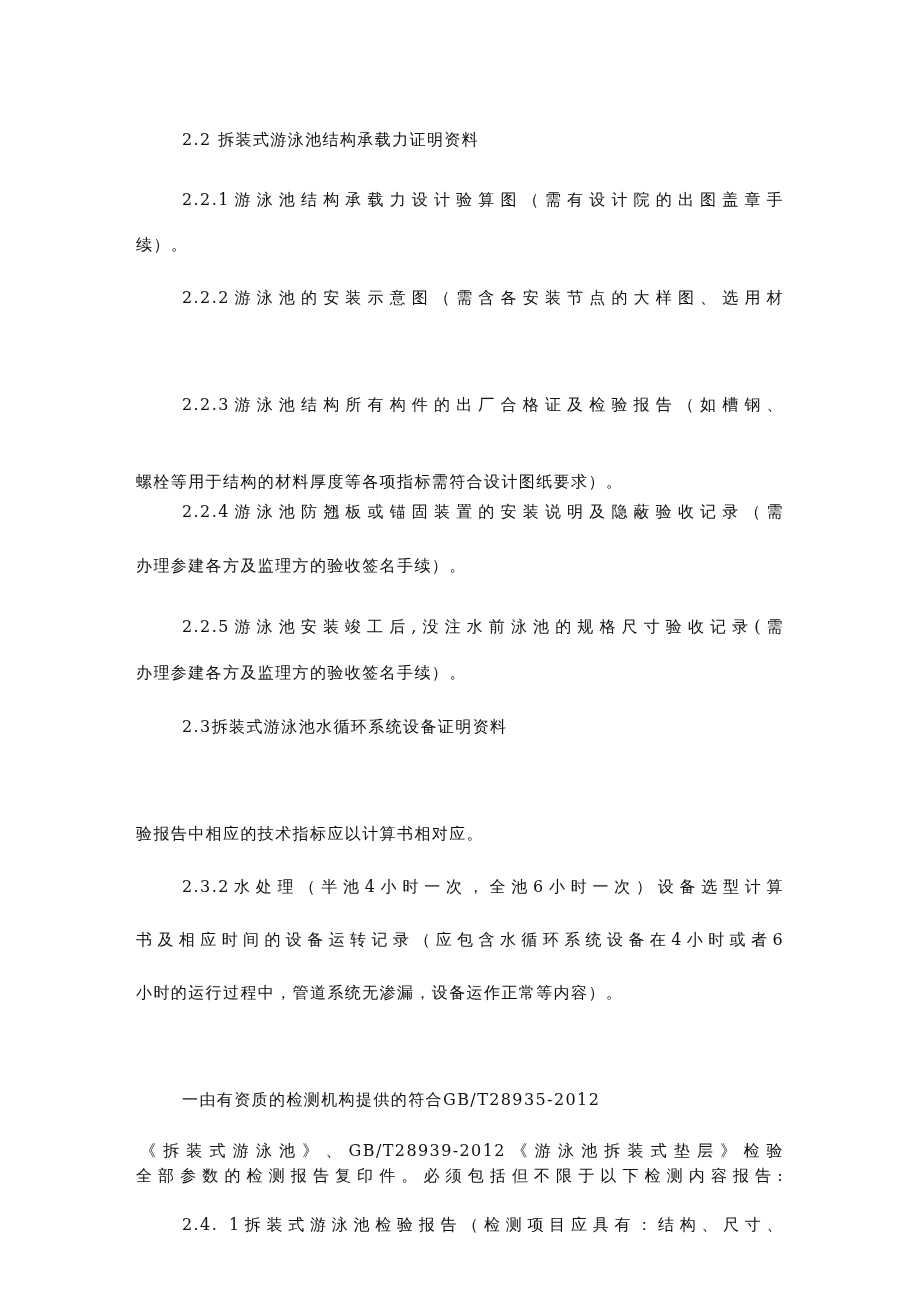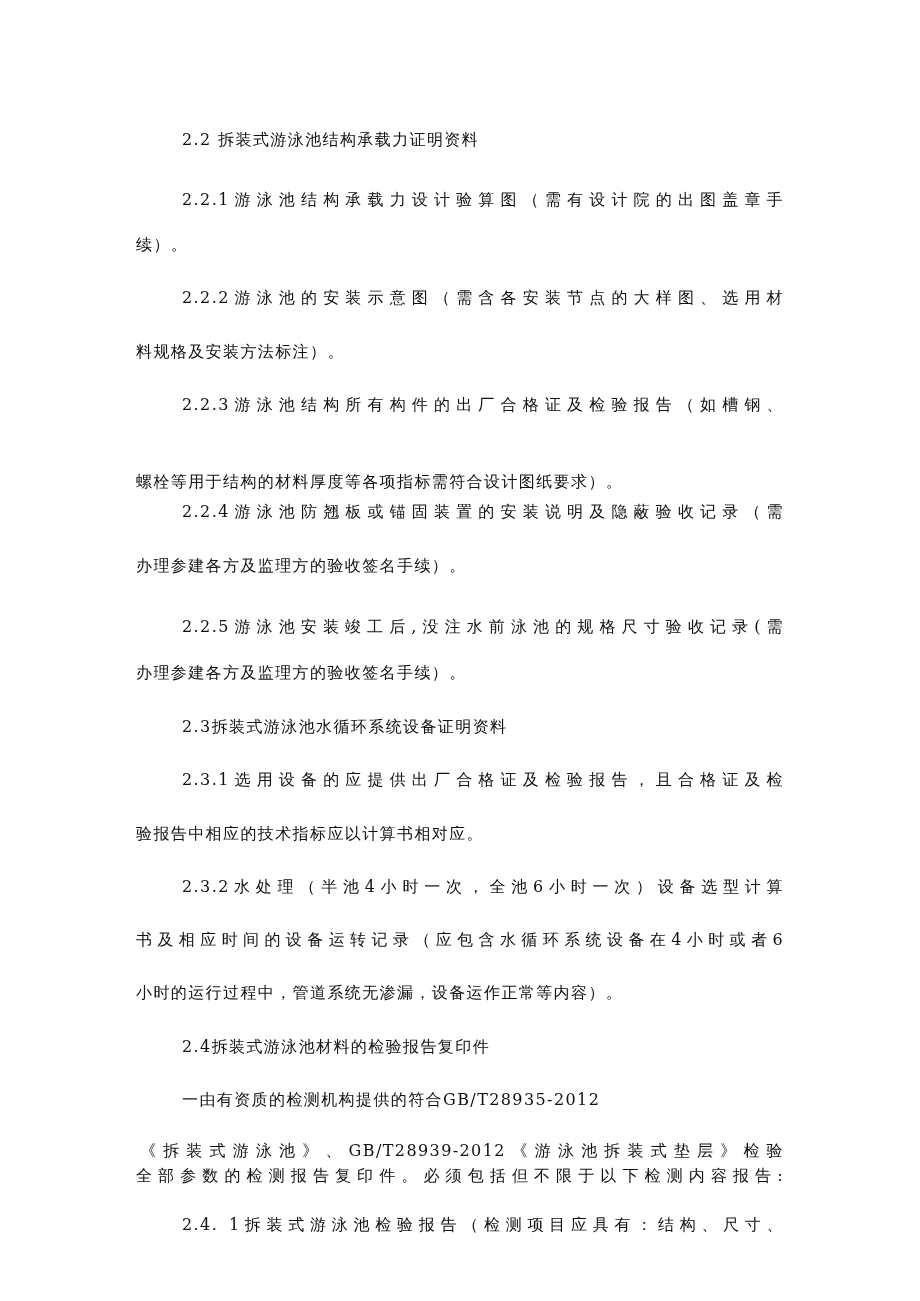--- a/index.html
+++ b/index.html
@@ -16,40 +16,37 @@
 </head>
 <body>
 
 <div class="page">
   <div class="line indent" style="top:127px">2.2  拆装式游泳池结构承载力证明资料</div>
 
   <div class="line indent just-ind" style="top:187px">2.2.1游泳池结构承载力设计验算图（需有设计院的出图盖章手</div>
   <div class="line cont" style="top:232px">续）。</div>
 
   <div class="line indent just-ind" style="top:285px">2.2.2游泳池的安装示意图（需含各安装节点的大样图、选用材</div>
-  <div class="line cont" style="top:339px">料规格及安装方法标注）。</div>
 
   <div class="line indent just-ind" style="top:392px">2.2.3游泳池结构所有构件的出厂合格证及检验报告（如槽钢、</div>
   <div class="line cont" style="top:469px">螺栓等用于结构的材料厚度等各项指标需符合设计图纸要求）。</div>
 
   <div class="line indent just-ind" style="top:499px">2.2.4游泳池防翘板或锚固装置的安装说明及隐蔽验收记录（需</div>
   <div class="line cont" style="top:553px">办理参建各方及监理方的验收签名手续）。</div>
 
   <div class="line indent just-ind" style="top:614px">2.2.5游泳池安装竣工后,没注水前泳池的规格尺寸验收记录(需</div>
   <div class="line cont" style="top:660px">办理参建各方及监理方的验收签名手续）。</div>
 
   <div class="line indent" style="top:714px">2.3拆装式游泳池水循环系统设备证明资料</div>
 
-  <div class="line indent just-ind" style="top:767px">2.3.1选用设备的应提供出厂合格证及检验报告，且合格证及检</div>
   <div class="line cont" style="top:821px">验报告中相应的技术指标应以计算书相对应。</div>
 
   <div class="line indent just-ind" style="top:874px">2.3.2水处理（半池4小时一次，全池6小时一次）设备选型计算</div>
   <div class="line cont just" style="top:927px">书及相应时间的设备运转记录（应包含水循环系统设备在4小时或者6</div>
   <div class="line cont" style="top:980px">小时的运行过程中，管道系统无渗漏，设备运作正常等内容）。</div>
 
-  <div class="line indent" style="top:1034px">2.4拆装式游泳池材料的检验报告复印件</div>
 
   <div class="line indent" style="top:1087px">一由有资质的检测机构提供的符合GB/T28935-2012</div>
   <div class="line" style="top:1138px; left:140px; width:644px; text-align:justify; text-align-last:justify;">《拆装式游泳池》、GB/T28939-2012《游泳池拆装式垫层》检验</div>
   <div class="line cont just" style="top:1163px">全部参数的检测报告复印件。必须包括但不限于以下检测内容报告:</div>
 
   <div class="line indent just-ind" style="top:1212px">2.4. 1拆装式游泳池检验报告（检测项目应具有：结构、尺寸、</div>
 </div>
 
 </body></html>

